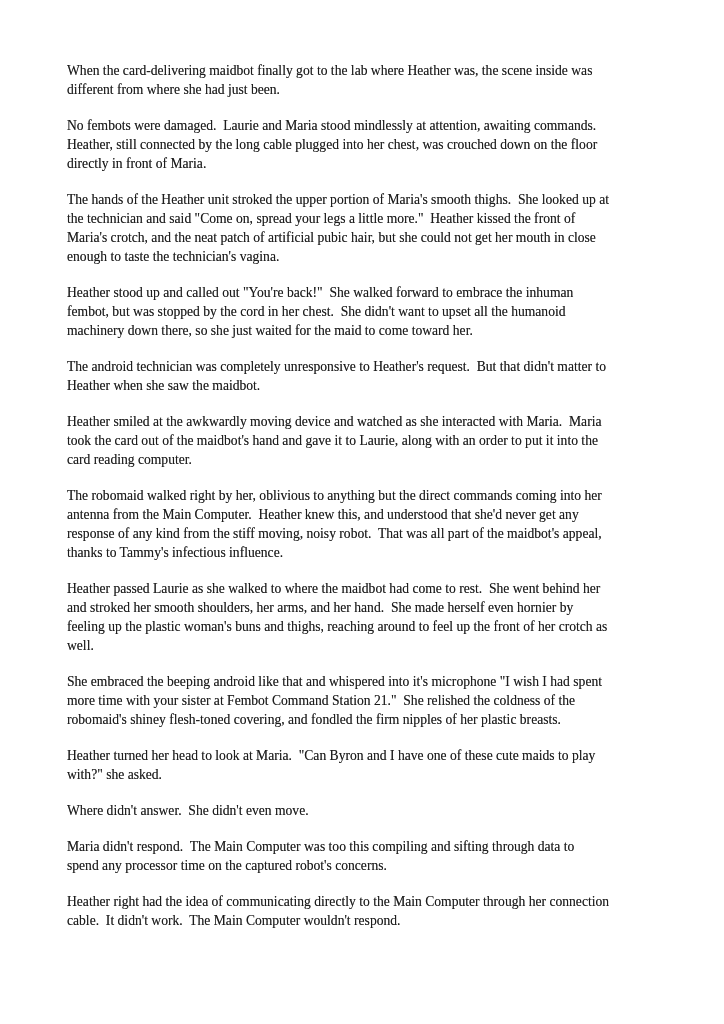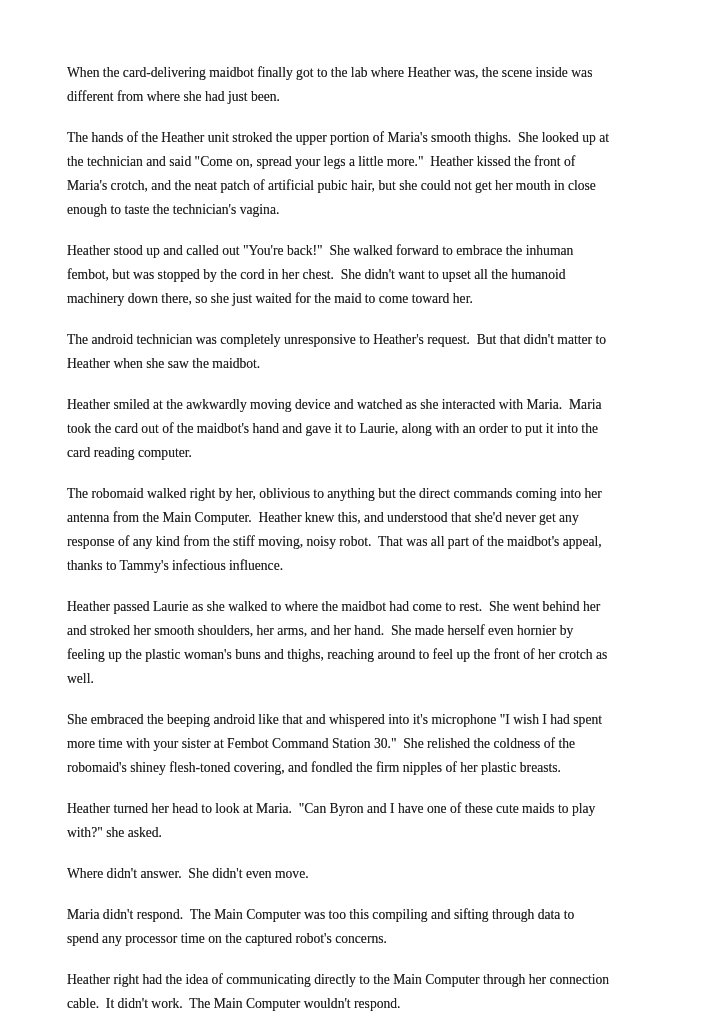--- a/index.html
+++ b/index.html
@@ -12,37 +12,40 @@
     width: 724px;
     height: 1024px;
     background: #ffffff;
     box-sizing: border-box;
     padding: 61px 58px 0 67px;
     overflow: hidden;
   }
   .doc-text {
     font-family: "Liberation Serif", "DejaVu Serif", serif;
     font-size: 13.6px;
-    line-height: 24px;
+    line-height: 19px;
     color: #1d1d1d;
     text-shadow: 0 0 0.4px rgba(30,30,30,0.55); 
     width: 600px;
   }
   .doc-text p {
     margin: 0 0 17px 0;
     white-space: pre-wrap;
   }
 </style>
 </head>
 <body>
 
 <div class="page">
   <div class="doc-text" style="color: rgb(29, 29, 29);">
       <p>When the card-delivering maidbot finally got to the lab where Heather was, the scene inside was
 different from where she had just been.</p>
+      <p>No fembots were damaged.  Laurie and Maria stood mindlessly at attention, awaiting commands.
+Heather, still connected by the long cable plugged into her chest, was crouched down on the floor
+directly in front of Maria.</p>
       <p>The hands of the Heather unit stroked the upper portion of Maria's smooth thighs.  She looked up at
 the technician and said "Come on, spread your legs a little more."  Heather kissed the front of
 Maria's crotch, and the neat patch of artificial pubic hair, but she could not get her mouth in close
 enough to taste the technician's vagina.</p>
       <p>Heather stood up and called out "You're back!"  She walked forward to embrace the inhuman
 fembot, but was stopped by the cord in her chest.  She didn't want to upset all the humanoid
 machinery down there, so she just waited for the maid to come toward her.</p>
       <p>The android technician was completely unresponsive to Heather's request.  But that didn't matter to
 Heather when she saw the maidbot.</p>
       <p>Heather smiled at the awkwardly moving device and watched as she interacted with Maria.  Maria
@@ -50,21 +53,21 @@
 card reading computer.</p>
       <p>The robomaid walked right by her, oblivious to anything but the direct commands coming into her
 antenna from the Main Computer.  Heather knew this, and understood that she'd never get any
 response of any kind from the stiff moving, noisy robot.  That was all part of the maidbot's appeal,
 thanks to Tammy's infectious influence.</p>
       <p>Heather passed Laurie as she walked to where the maidbot had come to rest.  She went behind her
 and stroked her smooth shoulders, her arms, and her hand.  She made herself even hornier by
 feeling up the plastic woman's buns and thighs, reaching around to feel up the front of her crotch as
 well.</p>
       <p>She embraced the beeping android like that and whispered into it's microphone "I wish I had spent
-more time with your sister at Fembot Command Station 30."  She relished the coldness of the
+more time with your sister at Fembot Command Station 21."  She relished the coldness of the
 robomaid's shiney flesh-toned covering, and fondled the firm nipples of her plastic breasts.</p>
       <p>Heather turned her head to look at Maria.  "Can Byron and I have one of these cute maids to play
 with?" she asked.</p>
       <p>Where didn't answer.  She didn't even move.</p>
       <p>Maria didn't respond.  The Main Computer was too this compiling and sifting through data to
 spend any processor time on the captured robot's concerns.</p>
       <p>Heather right had the idea of communicating directly to the Main Computer through her connection
 cable.  It didn't work.  The Main Computer wouldn't respond.</p>
     </div>
 </div>

